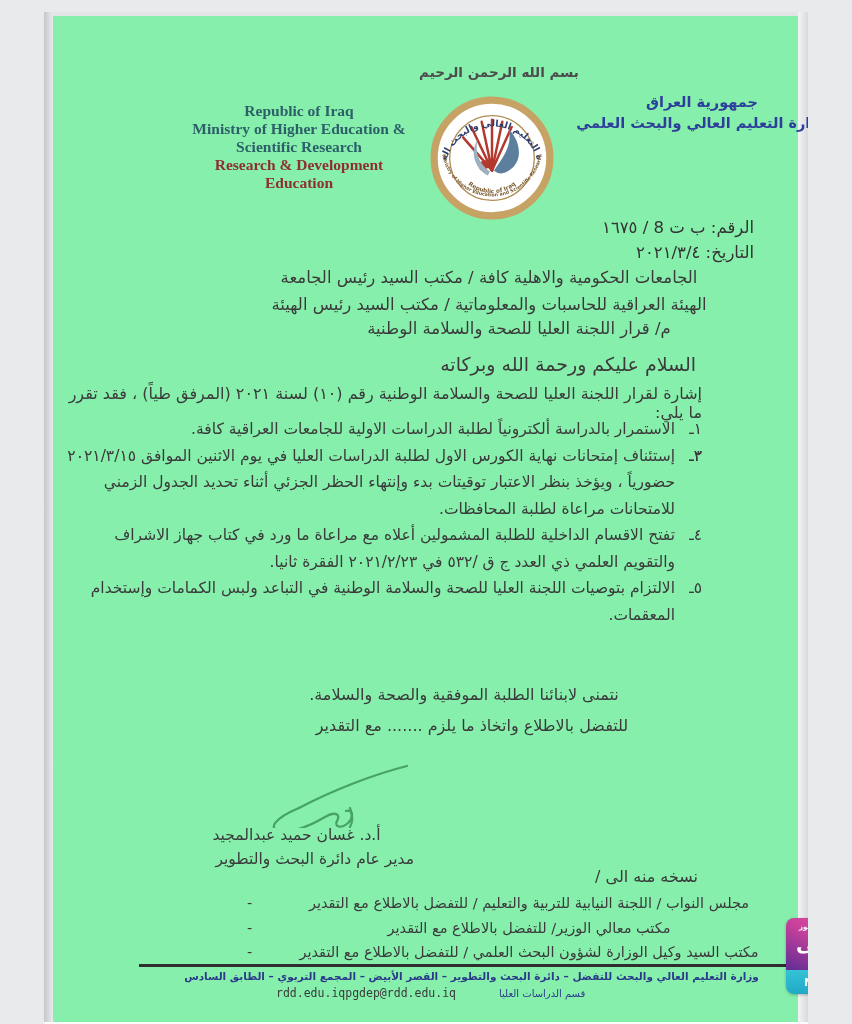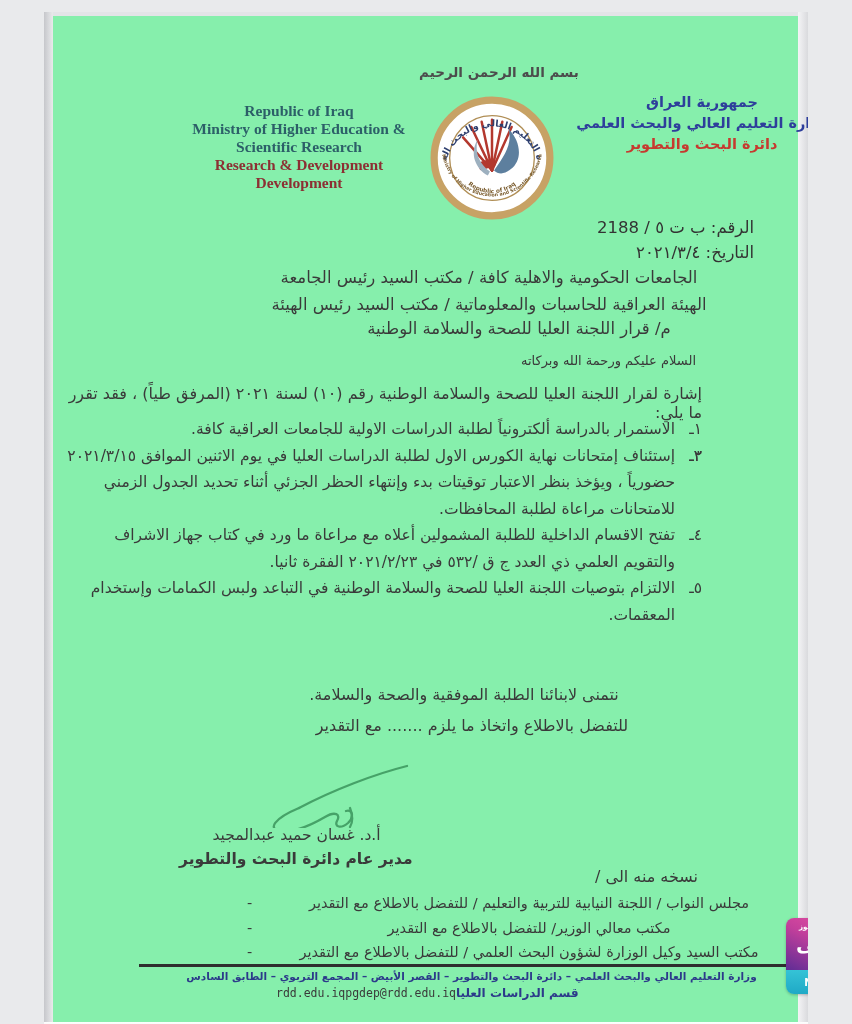--- a/index.html
+++ b/index.html
@@ -32,56 +32,56 @@
   .hdr-ar .red{color:var(--header-red,#c63a2f);}
 
   .meta{position:absolute;right:54px;top:203px;direction:rtl;text-align:right;
     font-size:16.5px;line-height:25px;color:#333;}
 
   .addressees{position:absolute;left:120px;top:252px;width:650px;direction:rtl;
     text-align:center;font-size:16.5px;line-height:27px;}
   .subject{position:absolute;left:150px;top:307px;width:650px;direction:rtl;
     text-align:center;font-size:16.5px;}
 
-  .greeting{position:absolute;right:112px;top:341px;direction:rtl;font-size:13px;}
+  .greeting{position:absolute;right:112px;top:341px;direction:rtl;font-size:19px;}
   .intro{position:absolute;right:106px;top:372px;width:642px;direction:rtl;
     text-align:right;font-size:16px;}
 
   .list{position:absolute;right:106px;top:404px;width:642px;direction:rtl;
     font-size:15.5px;line-height:26.5px;}
   .item{position:relative;padding-right:27px;text-align:right;}
   .item .num{position:absolute;right:0;top:0;}
 
   .closing1{position:absolute;left:120px;top:673px;width:600px;direction:rtl;
     text-align:center;font-size:16px;}
   .closing2{position:absolute;left:98px;top:704px;width:660px;direction:rtl;
     text-align:center;font-size:16px;}
 
   .sig-svg{position:absolute;left:205px;top:750px;width:165px;height:66px;}
   .sig-name{position:absolute;left:145px;top:814px;width:215px;direction:rtl;
     text-align:center;font-size:15.5px;}
   .sig-title{position:absolute;left:135px;top:838px;width:235px;direction:rtl;
-    text-align:left;font-size:15.5px;font-weight:bold;}
+    text-align:right;font-size:15.5px;}
 
   .cc-label{position:absolute;right:110px;top:855px;direction:rtl;font-size:16px;}
   .cc{position:absolute;left:195px;top:879px;width:530px;}
   .cc-row{display:flex;align-items:flex-start;direction:ltr;
     font-size:14.5px;line-height:24.5px;}
   .cc-dash{width:42px;padding-left:8px;text-align:left;}
   .cc-text{flex:1;direction:rtl;text-align:center;}
 
   .rule{position:absolute;left:95px;top:952px;width:655px;border-top:3px solid #2e2e2e;}
   .footer1{position:absolute;left:115px;top:958px;width:625px;direction:rtl;
     text-align:center;font-size:10.5px;font-weight:bold;
     color:var(--footer-navy,#2c3a8a);}
   .footer2{position:absolute;left:232px;top:974px;display:flex;direction:ltr;
     align-items:center;font-family:"DejaVu Sans Mono",monospace;
     font-size:11.5px;color:#3a3a3a;}
   .footer2 .dept{font-family:"DejaVu Sans",sans-serif;direction:rtl;
-    font-size:12px;font-weight:bold;color:var(--footer-navy,#2c3a8a);}
+    font-size:10px;font-weight:normal;color:var(--footer-navy,#2c3a8a);padding-left:43px;}
 
   .news{position:absolute;left:742px;top:906px;width:82px;height:76px;
     border-radius:8px;overflow:hidden;box-shadow:0 1px 3px rgba(0,0,0,.25);}
   .news-top{position:relative;height:52px;display:flex;align-items:center;
     justify-content:center;
     background:linear-gradient(205deg,var(--news-pink,#ef54a4) 5%,#c23f9b 50%,var(--news-purple,#5f2d95) 100%);}
   .news-ar{color:#fff;font-weight:bold;font-size:20px;direction:rtl;line-height:1;}
   .news-sub{position:absolute;top:5px;left:13px;color:#fff;font-size:7px;
     font-weight:bold;direction:rtl;}
   .news-band{height:24px;display:flex;align-items:center;justify-content:center;
@@ -127,31 +127,30 @@
     <text font-size="5.6" font-weight="bold" fill="#7a5c2e">
       <textPath href="#arcBotInner" startOffset="50%" text-anchor="middle">Republic of Iraq</textPath>
     </text>
   </svg>
 
   <div class="hdr-en">
     <div>Republic of Iraq</div>
     <div>Ministry of Higher Education &amp;</div>
     <div>Scientific Research</div>
     <div class="maroon">Research &amp; Development</div>
-    <div class="maroon">Development</div>
+    <div class="maroon">Education</div>
   </div>
 
   <div class="hdr-ar">
     <div>جمهورية العراق</div>
     <div>وزارة التعليم العالي والبحث العلمي</div>
-    <div class="red">دائرة البحث والتطوير</div>
   </div>
 
   <div class="meta">
-    <div>الرقم: ب ت ٥ / 2188</div>
+    <div>الرقم: ب ت 8 / ١٦٧٥</div>
     <div>التاريخ: ٢٠٢١/٣/٤</div>
   </div>
 
   <div class="addressees">
     <div>الجامعات الحكومية والاهلية كافة / مكتب السيد رئيس الجامعة</div>
     <div>الهيئة العراقية للحاسبات والمعلوماتية / مكتب السيد رئيس الهيئة</div>
   </div>
 
   <div class="subject">م/ قرار اللجنة العليا للصحة والسلامة الوطنية</div>
   <div class="greeting">السلام عليكم ورحمة الله وبركاته</div>
@@ -202,21 +201,21 @@
       <span class="cc-dash">-</span>
       <span class="cc-text">مكتب معالي الوزير/ للتفضل بالاطلاع مع التقدير</span>
     </div>
     <div class="cc-row">
       <span class="cc-dash">-</span>
       <span class="cc-text">مكتب السيد وكيل الوزارة لشؤون البحث العلمي / للتفضل بالاطلاع مع التقدير</span>
     </div>
   </div>
 
   <div class="rule"></div>
-  <div class="footer1">وزارة التعليم العالي والبحث العلمي – دائرة البحث والتطوير – القصر الأبيض – المجمع التربوي – الطابق السادس</div>
+  <div class="footer1">وزارة التعليم العالي والبحث للتفضل – دائرة البحث والتطوير – القصر الأبيض – المجمع التربوي – الطابق السادس</div>
   <div class="footer2">
     <span>rdd.edu.iq</span>
     <span>pgdep@rdd.edu.iq</span>
     <span class="dept">قسم الدراسات العليا</span>
   </div>
 
   <div class="news">
     <div class="news-top">
       <span class="news-sub">نيوز</span>
       <span class="news-ar">الاولى</span>

